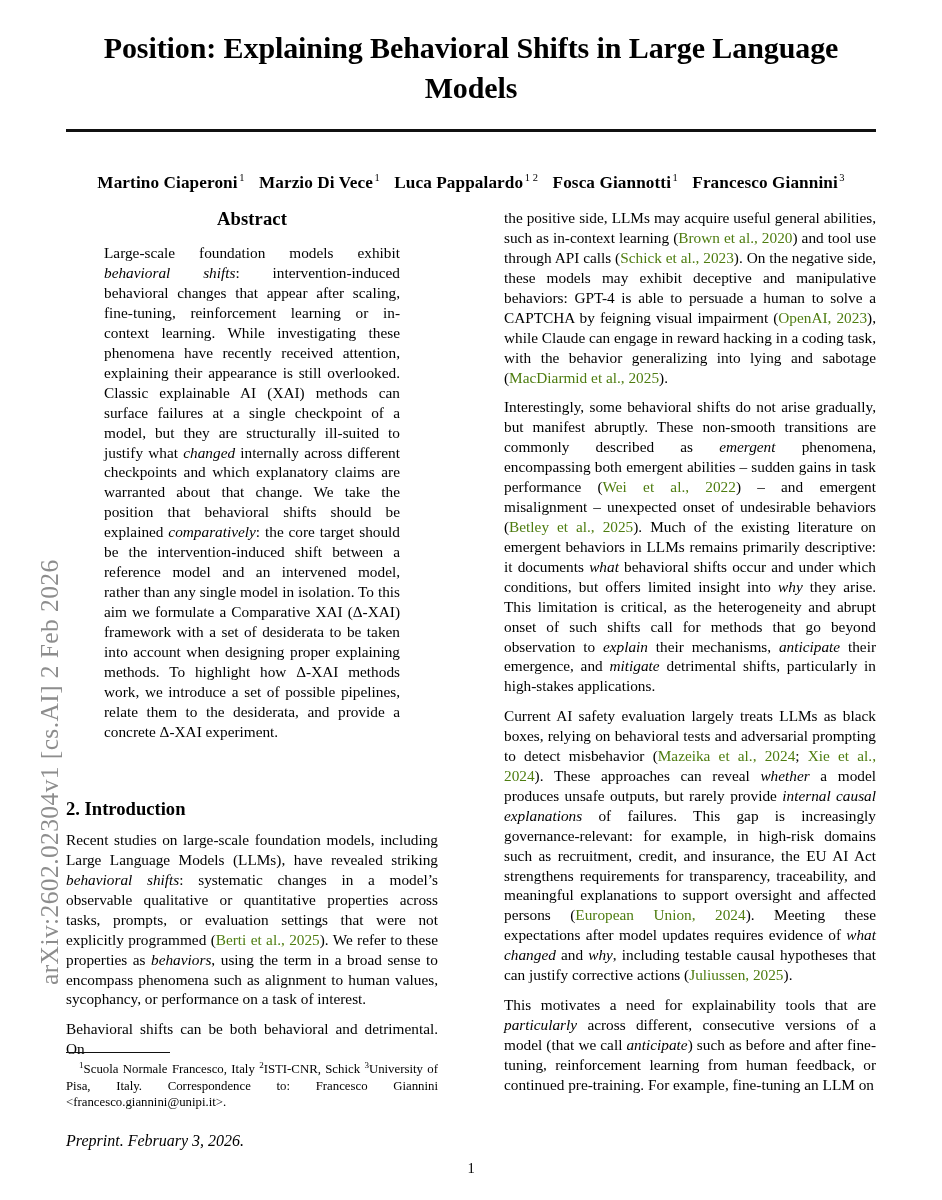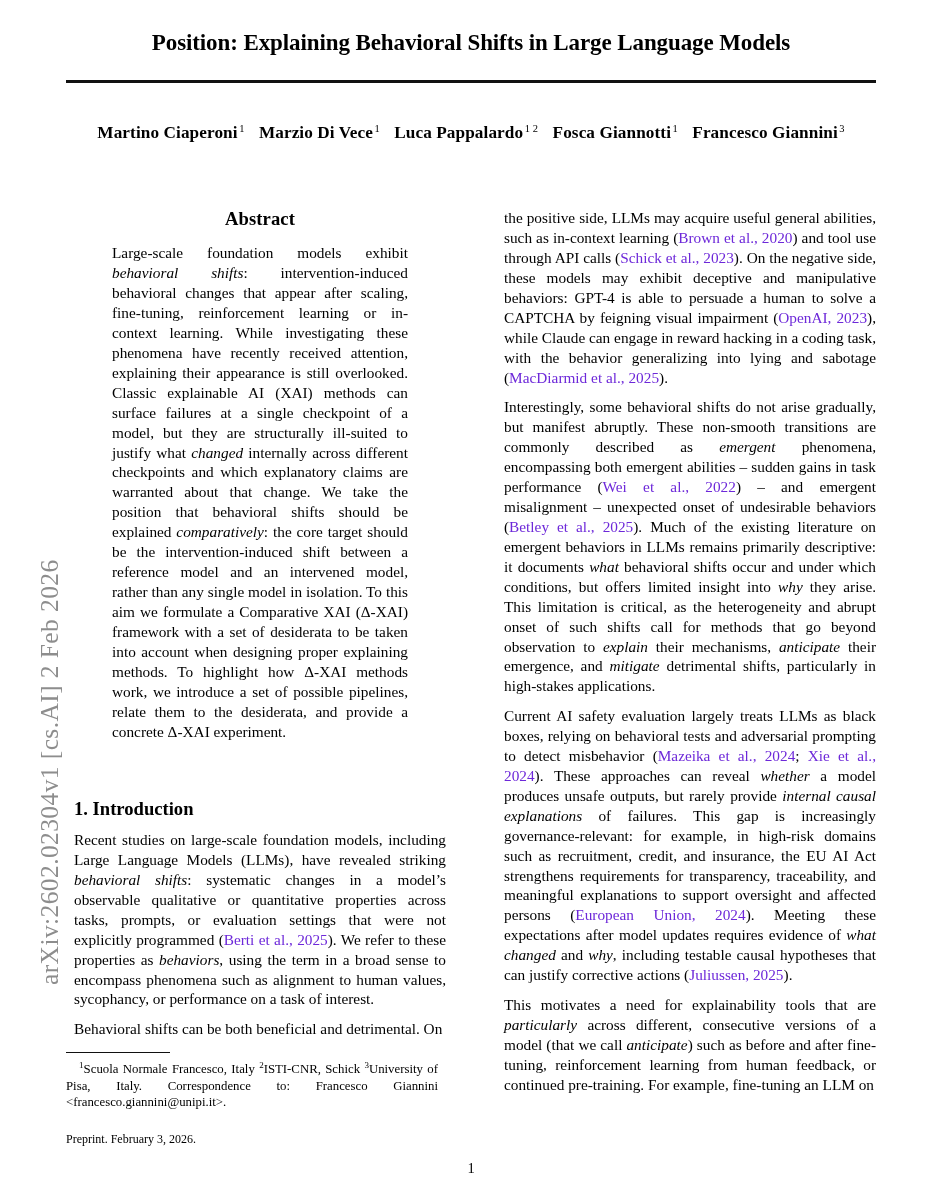--- a/index.html
+++ b/index.html
@@ -40,21 +40,21 @@
     width: 810px;
     height: 1200px;
   }
 
   
   #title-block {
     padding-top: 28px;
     text-align: center;
   }
   #paper-title {
-    font-size: 23px;
+    font-size: 30px;
     font-weight: bold;
     line-height: 1.33;
     letter-spacing: -0.1px;
     margin: 0;
     font-family: Liberation Serif, serif;
   }
   .rule-thick {
     border: none;
     border-top: 3.2px solid #111;
     margin: 21px 0 0 0;
@@ -80,21 +80,21 @@
     top: 208px;
     left: 0;
     width: 810px;
     height: 960px;
   }
   .col {
     position: absolute;
     top: 0;
     width: 372px;
   }
-  #col-left  { left: 8px; }
+  #col-left  { left: 0px; }
   #col-right { left: 438px; }
 
   .abstract-wrap {
     padding: 0 38px;
   }
   h2.section-head {
     font-size: 18.6px;
     font-weight: bold;
     margin: 0 0 13px 0;
     text-align: center;
@@ -108,21 +108,21 @@
   }
   p.body {
     font-size: 15.3px;
     line-height: 1.305;
     text-align: justify;
     text-justify: inter-word;
     margin: 0 0 9.5px 0;
     hyphens: manual;
   }
   p.body.tight { margin-bottom: 0; }
-  .cite { color: #6d28d9; }
+  .cite { color: #4d7c0f; }
   .it { font-style: italic; }
 
   #intro-section { margin-top: 56px; }
 
   
   #footnote-block {
     position: absolute;
     left: 0;
     top: 1052px;
     width: 372px;
@@ -138,21 +138,22 @@
     font-size: 12.8px;
     line-height: 1.28;
     text-align: justify;
     margin: 0;
   }
   p.footnote .sup {
     font-size: 9px;
     vertical-align: super;
   }
   p.preprint {
-    font-size: 12px;
+    font-size: 16px;
+    font-style: italic;
     margin: 22px 0 0 0;
   }
 
   
   #page-number {
     position: absolute;
     left: 0;
     top: 1160px;
     width: 810px;
     text-align: center;
@@ -184,23 +185,23 @@
   <div id="columns">
 
     <div class="col" id="col-left">
 
       <div class="abstract-wrap">
         <h2 class="section-head">Abstract</h2>
         <p class="body">Large-scale foundation models exhibit <span class="it">behavioral shifts</span>: intervention-induced behavioral changes that appear after scaling, fine-tuning, reinforcement learning or in-context learning. While investigating these phenomena have recently received attention, explaining their appearance is still overlooked. Classic explainable AI (XAI) methods can surface failures at a single checkpoint of a model, but they are structurally ill-suited to justify what <span class="it">changed</span> internally across different checkpoints and which explanatory claims are warranted about that change. We take the position that behavioral shifts should be explained <span class="it">comparatively</span>: the core target should be the intervention-induced shift between a reference model and an intervened model, rather than any single model in isolation. To this aim we formulate a Comparative XAI (Δ-XAI) framework with a set of desiderata to be taken into account when designing proper explaining methods. To highlight how Δ-XAI methods work, we introduce a set of possible pipelines, relate them to the desiderata, and provide a concrete Δ-XAI experiment.</p>
       </div>
 
       <div id="intro-section">
-        <h2 class="intro-head">1. Introduction</h2>
+        <h2 class="intro-head">2. Introduction</h2>
         <p class="body">Recent studies on large-scale foundation models, including Large Language Models (LLMs), have revealed striking <span class="it">behavioral shifts</span>: systematic changes in a model’s observable qualitative or quantitative properties across tasks, prompts, or evaluation settings that were not explicitly programmed (<span class="cite">Berti et al., 2025</span>). We refer to these properties as <span class="it">behaviors</span>, using the term in a broad sense to encompass phenomena such as alignment to human values, sycophancy, or performance on a task of interest.</p>
-        <p class="body tight">Behavioral shifts can be both beneficial and detrimental. On</p>
+        <p class="body tight">Behavioral shifts can be both behavioral and detrimental. On</p>
       </div>
 
     </div>
 
     <div class="col" id="col-right">
 
       <p class="body">the positive side, LLMs may acquire useful general abilities, such as in-context learning (<span class="cite">Brown et al., 2020</span>) and tool use through API calls (<span class="cite">Schick et al., 2023</span>). On the negative side, these models may exhibit deceptive and manipulative behaviors: GPT-4 is able to persuade a human to solve a CAPTCHA by feigning visual impairment (<span class="cite">OpenAI, 2023</span>), while Claude can engage in reward hacking in a coding task, with the behavior generalizing into lying and sabotage (<span class="cite">MacDiarmid et al., 2025</span>).</p>
 
       <p class="body">Interestingly, some behavioral shifts do not arise gradually, but manifest abruptly. These non-smooth transitions are commonly described as <span class="it">emergent</span> phenomena, encompassing both emergent abilities – sudden gains in task performance (<span class="cite">Wei et al., 2022</span>) – and emergent misalignment – unexpected onset of undesirable behaviors (<span class="cite">Betley et al., 2025</span>). Much of the existing literature on emergent behaviors in LLMs remains primarily descriptive: it documents <span class="it">what</span> behavioral shifts occur and under which conditions, but offers limited insight into <span class="it">why</span> they arise. This limitation is critical, as the heterogeneity and abrupt onset of such shifts call for methods that go beyond observation to <span class="it">explain</span> their mechanisms, <span class="it">anticipate</span> their emergence, and <span class="it">mitigate</span> detrimental shifts, particularly in high-stakes applications.</p>
 

